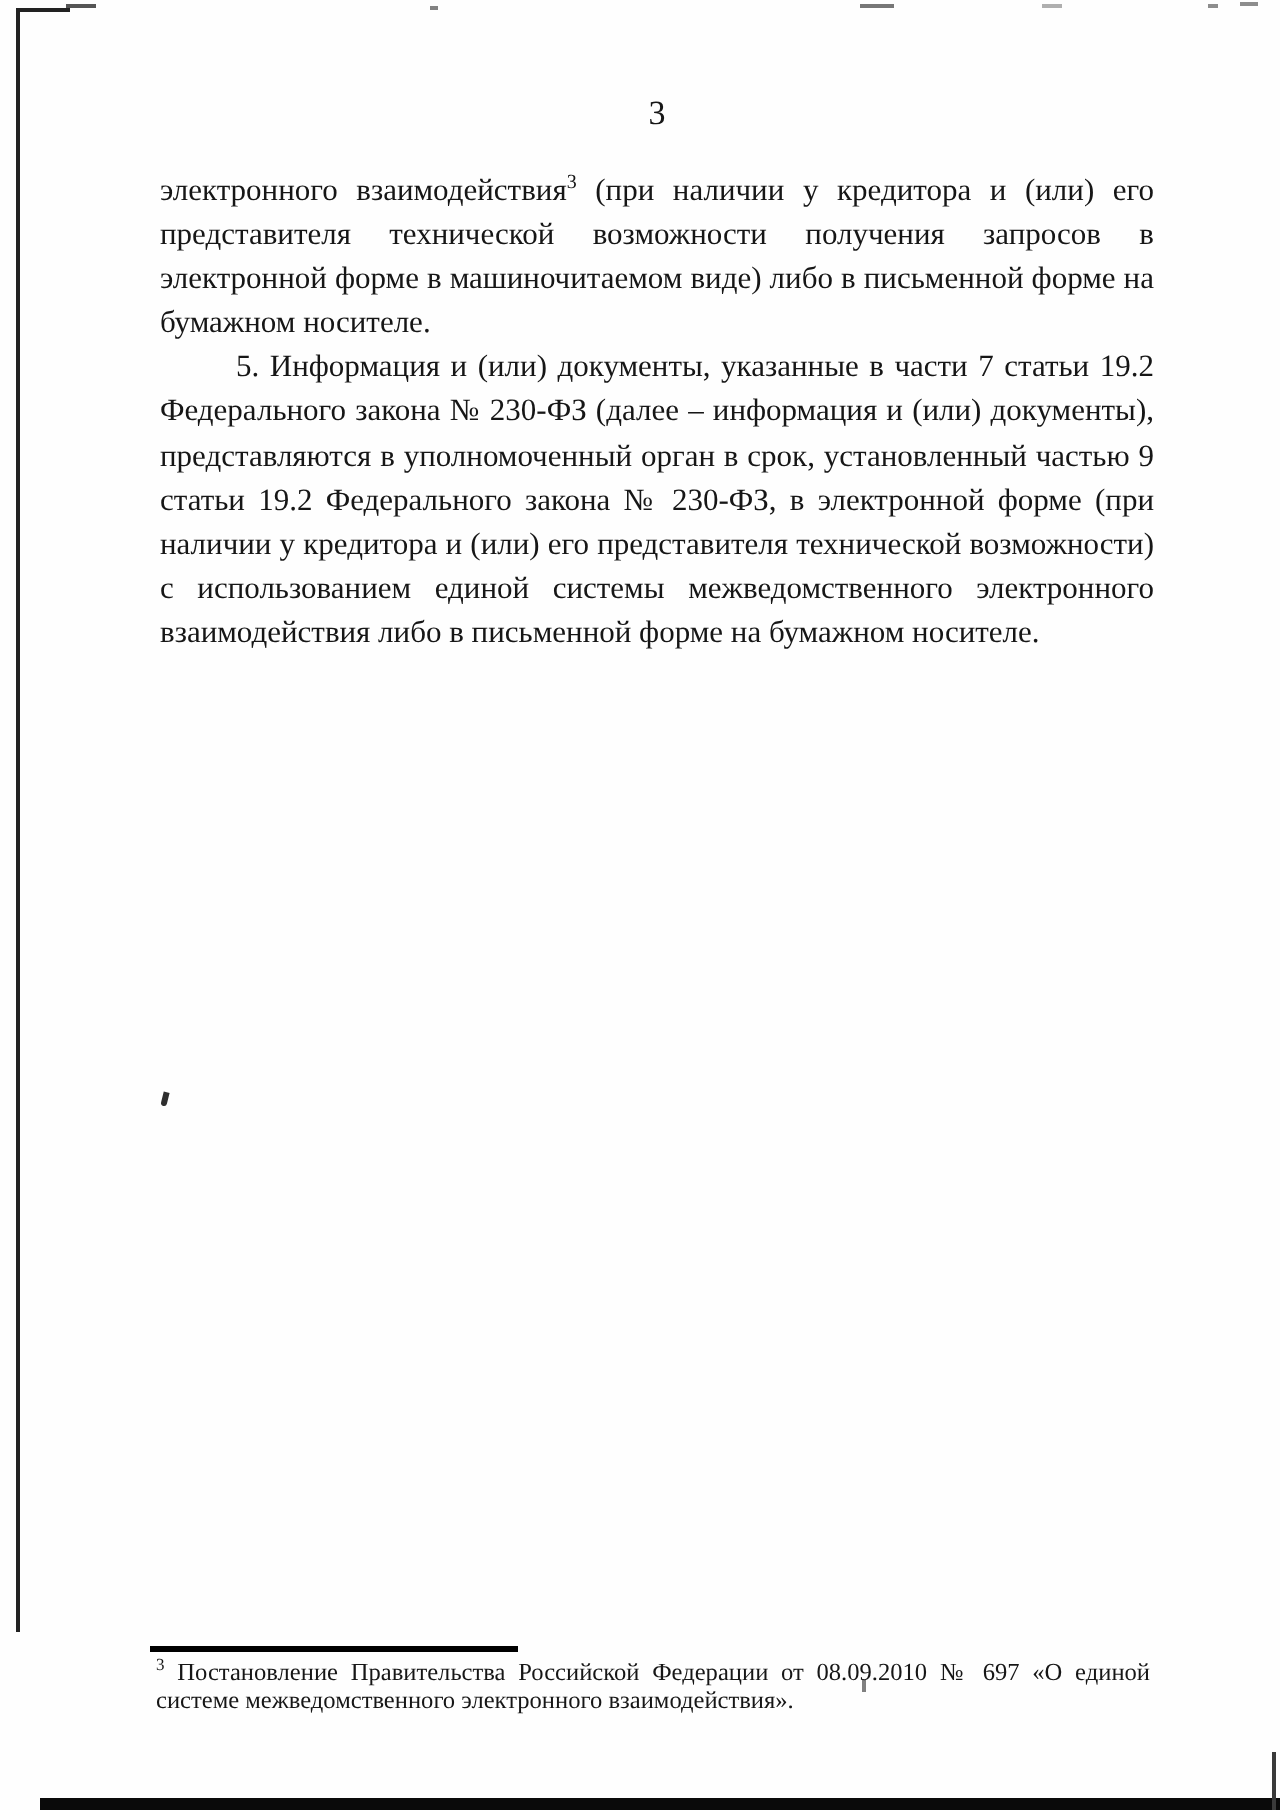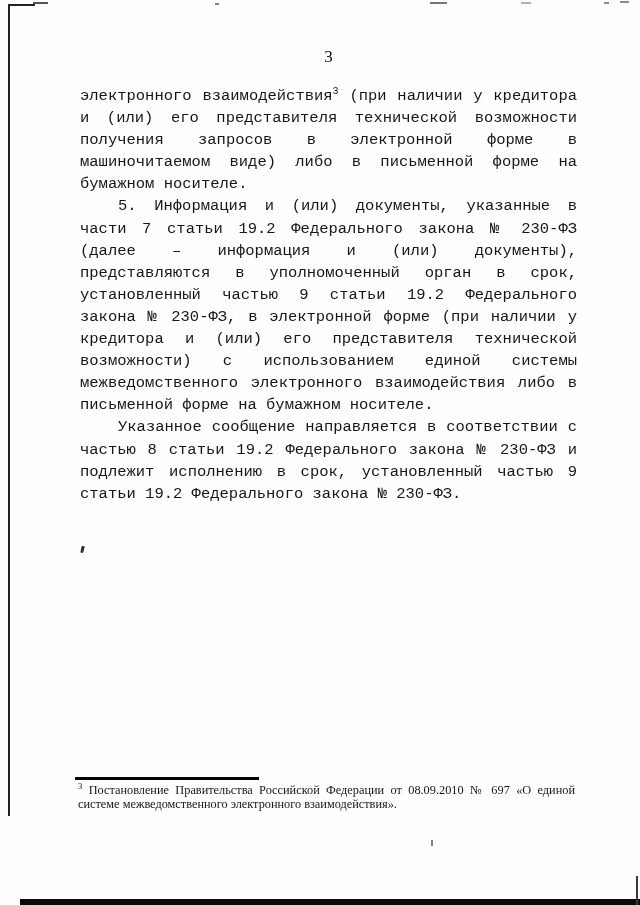--- a/index.html
+++ b/index.html
@@ -44,33 +44,32 @@
     font-size: 17px;
   }
   .body-text {
     position: absolute;
     left: 80px;
     top: 85px;
     width: 497px;
     font-size: 15.5px;
     line-height: 22.1px;
     text-align: justify;
-    font-family: Liberation Mono, monospace;
   }
   .body-text p { margin: 0; text-indent: 38px; }
   .body-text p.no-indent { text-indent: 0; }
   sup.fn-ref {
     font-size: 10px;
     line-height: 0;
     vertical-align: super;
   }
   .footnote {
     position: absolute;
     left: 78px;
-    top: 777px;
+    top: 823px;
     width: 497px;
   }
   .fn-rule {
     width: 184px;
     height: 2.5px;
     background: #000;
     margin-left: -3px;
     margin-bottom: 3px;
   }
   .fn-text {
@@ -100,21 +99,20 @@
   <div class="art comma-mark"></div>
   <div class="art tick-mark"></div>
   <div class="art bottom-bar"></div>
   <div class="art bottom-right-line"></div>
 
   <div class="page-number">3</div>
 
   <div class="body-text">
     <p class="no-indent"><span>электронного взаимодействия</span><sup class="fn-ref">3</sup><span> (при наличии у кредитора и (или) его представителя технической возможности получения запросов в электронной форме в машиночитаемом виде) либо в письменной форме на бумажном носителе.</span></p>
     <p>5. Информация и (или) документы, указанные в части 7 статьи 19.2 Федерального закона № 230-ФЗ (далее – информация и (или) документы), представляются в уполномоченный орган в срок, установленный частью 9 статьи 19.2 Федерального закона № 230-ФЗ, в электронной форме (при наличии у кредитора и (или) его представителя технической возможности) с использованием единой системы межведомственного электронного взаимодействия либо в письменной форме на бумажном носителе.</p>
-    <p>Указанное сообщение направляется в соответствии с частью 8 статьи 19.2 Федерального закона № 230-ФЗ и подлежит исполнению в срок, установленный частью 9 статьи 19.2 Федерального закона № 230-ФЗ.</p>
   </div>
 
   <div class="footnote">
     <div class="fn-rule"></div>
     <div class="fn-text"><sup>3</sup> <span>Постановление Правительства Российской Федерации от 08.09.2010 № 697 «О единой системе межведомственного электронного взаимодействия».</span></div>
   </div>
 
 </div>
 
 </body></html>

